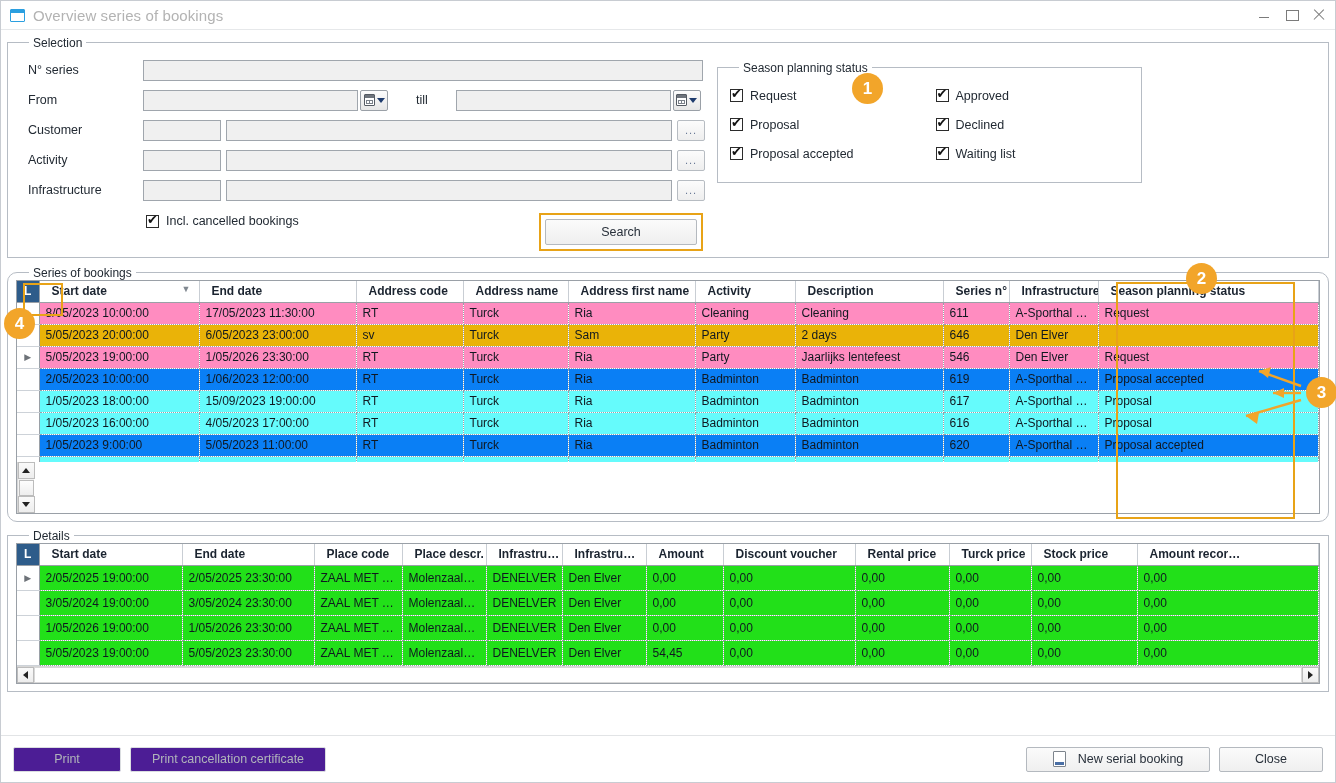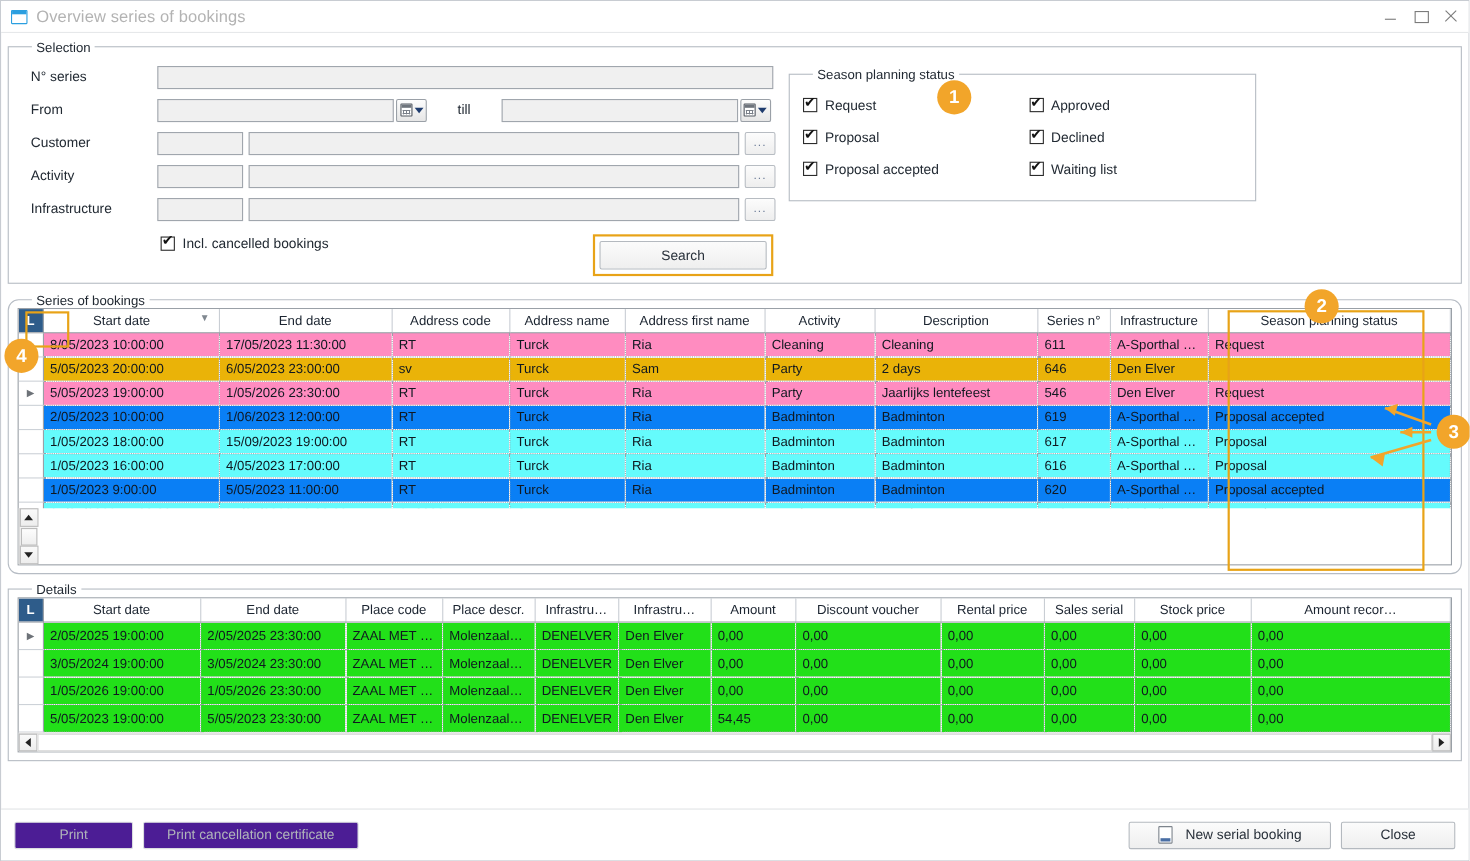--- a/index.html
+++ b/index.html
@@ -185,22 +185,22 @@
     height: calc(100% - 14px);
     display: flex; flex-direction: column;
     position: relative;
   }
   .grid-scroll-area { display: flex; flex: 1 1 auto; overflow: hidden; }
   table.grid {
     border-collapse: collapse; width: 100%; table-layout: fixed;
     font-size: 12px;
   }
   table.grid th {
-    background: #ffffff; font-weight: normal; text-align: center;
-    height: 21px; padding: 0 0 0 0;
+    background: #ffffff; font-weight: bold; text-align: left;
+    height: 21px; padding: 0 0 0 12px;
     border-right: 1px solid #c9ced4;
     border-bottom: 1px solid #9aa0a7;
     color: #1b2430; white-space: nowrap; overflow: hidden;
     font-size: 12px;
   }
   table.grid th.lcol {
     background: #2e5c8a; color: #ffffff; font-weight: bold;
     text-align: center; padding: 0; width: 22px;
     border-right: 1px solid #9aa0a7;
   }
@@ -575,21 +575,21 @@
                 <th class="lcol">L</th>
                 <th>Start date</th>
                 <th>End date</th>
                 <th>Place code</th>
                 <th>Place descr.</th>
                 <th>Infrastru…</th>
                 <th>Infrastru…</th>
                 <th>Amount</th>
                 <th>Discount voucher</th>
                 <th>Rental price</th>
-                <th>Sales serial</th>
+                <th>Turck price</th>
                 <th>Stock price</th>
                 <th>Amount recor…</th>
               </tr>
             </thead>
             <tbody>
                 <tr class="r-green">
                   <td class="indicator">▶</td>
                   <td>2/05/2025 19:00:00</td>
                   <td>2/05/2025 23:30:00</td>
                   <td>ZAAL MET …</td>

